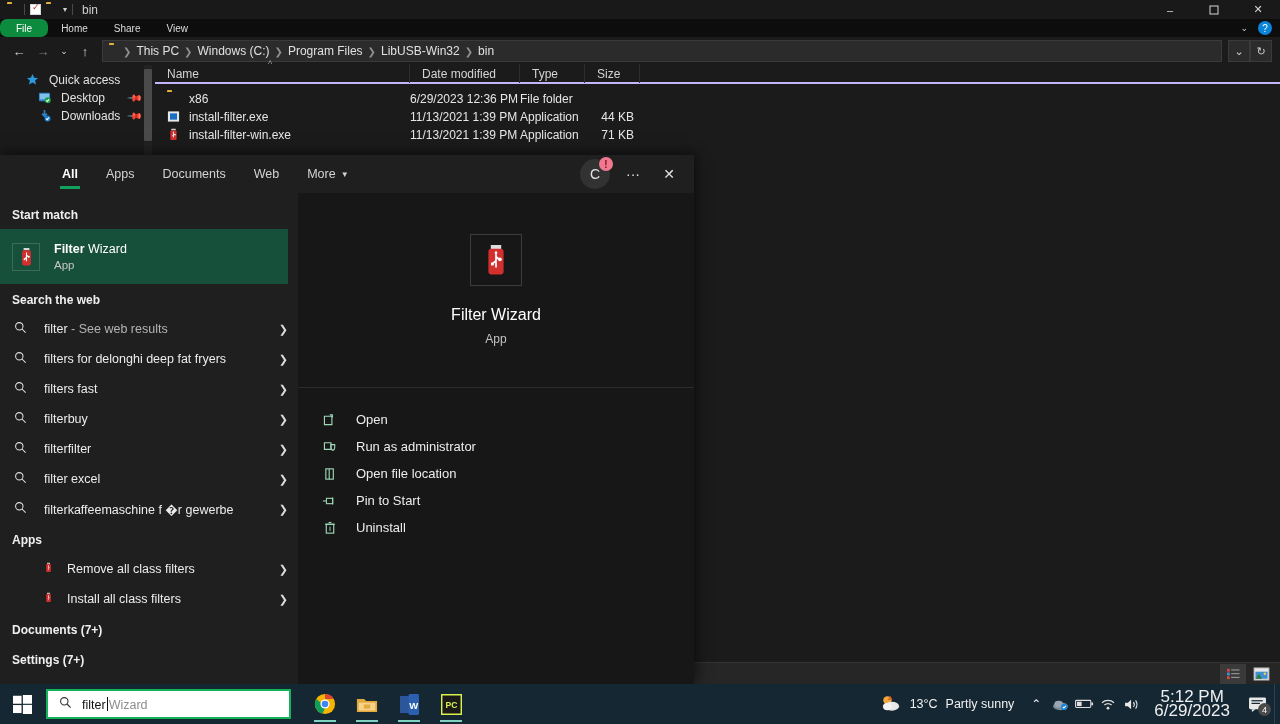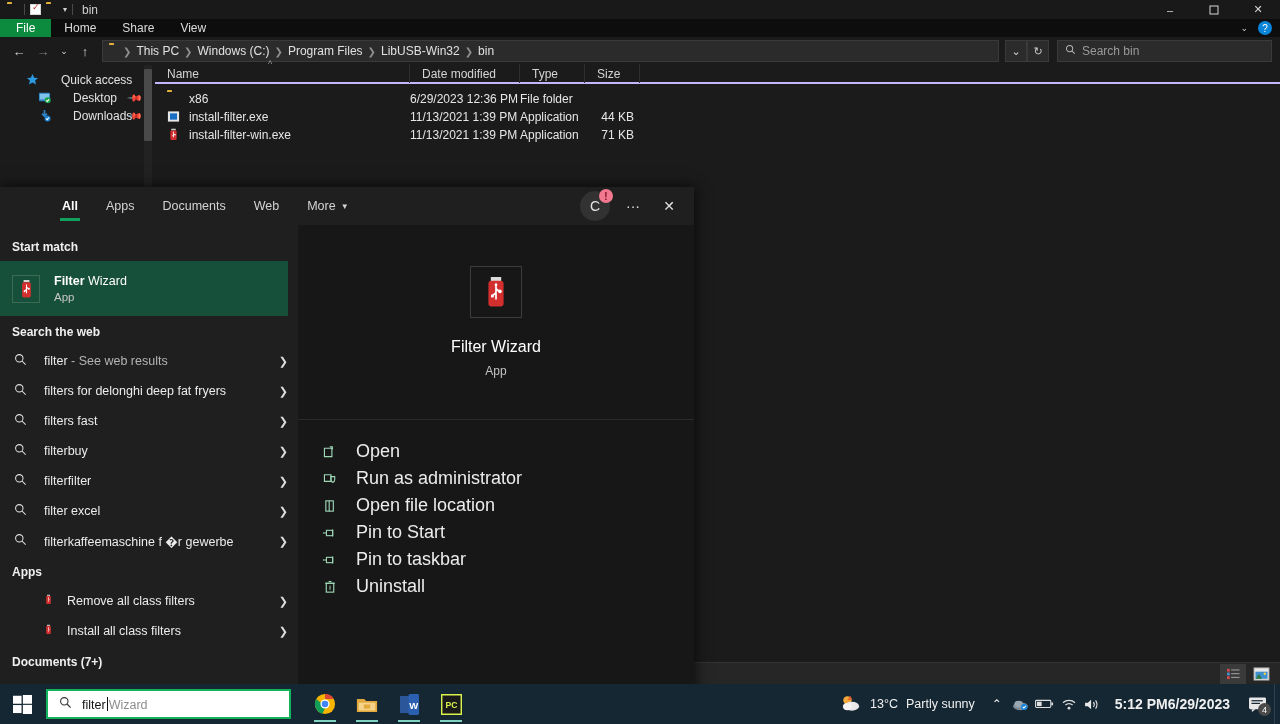--- a/index.html
+++ b/index.html
@@ -26,21 +26,21 @@
   .qat-sep { width:1px; height:11px; background:#4a4a4a; }
   .qat-prop { width:11px; height:11px; border:1px solid #d6d6d6; background:#fff; position:relative; }
   .qat-prop:after{ content:"✓"; position:absolute; left:1px; top:-3px; font-size:9px; color:#c0392b; }
   .qat-caret { font-size:8px; color:#cfcfcf; }
   .title-text { margin-left:9px; color:#cfcfcf; font-size:12px; }
   .winbtns { position:absolute; right:0; top:0; display:flex; height:19px; }
   .winbtn { width:44px; height:19px; display:flex; align-items:center; justify-content:center; color:#d8d8d8; font-size:11px; }
 
   
   .ribbon { height:18px; background:#0d0d0d; display:flex; align-items:stretch; }
-  .rtab { display:flex; align-items:center; padding:0 13px; font-size:12px; color:#dcdcdc; }
+  .rtab { display:flex; align-items:center; padding:0 13px; font-size:10px; color:#dcdcdc;border-radius:7px; }
   .rtab.file { background:#0c8a3e; color:#fff; padding:0 16px; }
   .help-row { position:absolute; right:8px; top:19px; height:18px; display:flex; align-items:center; gap:10px; }
   .help-caret { color:#cfcfcf; font-size:9px; }
   .help-q { width:14px; height:14px; border-radius:50%; background:#0a84d8; color:#fff; font-size:10px; display:flex; align-items:center; justify-content:center; }
 
   
   .addrbar { height:28px; background:#1b1b1b; display:flex; align-items:center; padding:0 8px; gap:2px; }
   .navbtn { width:22px; height:22px; display:flex; align-items:center; justify-content:center; color:#d8d8d8; font-size:13px; }
   .navbtn.dim { color:#7d7d7d; }
   .navbtn.small { width:16px; font-size:9px; }
@@ -48,21 +48,21 @@
   .crumb { color:#e0e0e0; font-size:12px; padding:0 3px; white-space:nowrap; }
   .crumb-sep { color:#8f8f8f; font-size:10px; }
   .addr-right { display:flex; align-items:center; gap:0; margin-left:4px; }
   .addr-btn { width:22px; height:22px; border:1px solid #3a3a3a; background:#2b2b2b; display:flex; align-items:center; justify-content:center; color:#d0d0d0; font-size:11px; }
   .searchbox { width:215px; height:22px; margin-left:6px; border:1px solid #3a3a3a; background:#2b2b2b; display:flex; align-items:center; gap:6px; padding:0 7px; }
   .searchbox .ph { color:#9a9a9a; font-size:12px; }
 
   
   .ebody { display:flex; height:587px; }
   .navpane { width:155px; background:#1b1b1b; position:relative; overflow:hidden; padding-top:6px; }
-  .nav-item { display:flex; align-items:center; height:18px; gap:21px; padding-left:26px; font-size:12px; color:#e2e2e2; position:relative; }
+  .nav-item { display:flex; align-items:center; height:18px; gap:9px; padding-left:26px; font-size:12px; color:#e2e2e2; position:relative; }
   .nav-item.ind { padding-left:38px; }
   .pin { position:absolute; right:14px; color:#9e9e9e; font-size:10px; transform:rotate(45deg); }
   .navscroll { position:absolute; right:3px; top:4px; width:8px; height:72px; background:#4a4a4a; border-radius:1px; }
   .navscroll-tr { position:absolute; right:3px; top:0; width:8px; height:100%; background:#222; }
   .ic { width:14px; height:14px; flex:0 0 14px; position:relative; }
 
   
   .filepane { flex:1; background:#1b1b1b; position:relative; }
   .colhdr { display:flex; height:19px; border-bottom:2px solid #c4b5fd; align-items:center; }
   .col { font-size:12px; color:#d4d4d4; padding-left:12px; height:19px; display:flex; align-items:center; border-right:1px solid #2e2e2e; position:relative; }
@@ -78,21 +78,21 @@
   .fsize { width:55px; text-align:right; padding-right:6px; }
 
   
   .statusbar { position:absolute; left:0; bottom:0; width:1280px; height:22px; background:#262626; border-top:1px solid #333; display:flex; align-items:center; }
   .status-text { padding-left:10px; font-size:11.5px; color:#d0d0d0; }
   .viewbtns { position:absolute; right:6px; display:flex; gap:2px; }
   .viewbtn { width:26px; height:20px; display:flex; align-items:center; justify-content:center; }
   .viewbtn.active { background:#3a3a3a; }
 
   
-  .searchpanel { position:absolute; left:0; top:155px; width:694px; height:529px; background:#737373; box-shadow:0 0 14px rgba(0,0,0,.75); display:flex; flex-direction:column;margin-top:32px; }
+  .searchpanel { position:absolute; left:0; top:155px; width:694px; height:529px; background:#737373; box-shadow:0 0 14px rgba(0,0,0,.75); display:flex; flex-direction:column; }
   .sp-tabs { height:38px; display:flex; align-items:center; padding-left:48px; position:relative; background:#1f1f1f; }
   .sp-tab { font-size:12.5px; color:#d3d3d3; padding:0 14px; height:38px; display:flex; align-items:center; position:relative; }
   .sp-tab.active { color:#fff; font-weight:bold; }
   .sp-tab.active:after { content:""; position:absolute; left:12px; right:12px; bottom:4px; height:3px; background:#13a05c; }
   .sp-tab .dn { font-size:8px; margin-left:5px; }
   .sp-right { position:absolute; right:12px; top:0; height:38px; display:flex; align-items:center; gap:10px; }
   .avatar { width:30px; height:30px; border-radius:50%; background:#323232; color:#e2e2e2; font-size:14px; display:flex; align-items:center; justify-content:center; position:relative; }
   .avbadge { position:absolute; right:-3px; top:-2px; width:14px; height:14px; border-radius:50%; background:#f2788f; color:#7a1020; font-size:10px; font-weight:bold; display:flex; align-items:center; justify-content:center; }
   .sp-ico { width:26px; height:26px; display:flex; align-items:center; justify-content:center; color:#e0e0e0; font-size:14px; }
 
@@ -116,38 +116,38 @@
   .sug.app { padding-left:44px; }
   .sug.app .chev { margin-left:auto; }
   .sec-line { font-size:12px; font-weight:bold; color:#efefef; padding:9px 0 7px 12px; }
 
   
   .pv-card { height:195px; display:flex; flex-direction:column; align-items:center; justify-content:center; border-bottom:1px solid #2b2b2b; margin:0 0 0 0; }
   .pv-iconbox { width:52px; height:52px; border:1px solid #3c3c3c; display:flex; align-items:center; justify-content:center; }
   .pv-title { margin-top:20px; font-size:16px; color:#fff; }
   .pv-sub { margin-top:8px; font-size:12px; color:#c2c2c2; }
   .pv-actions { padding-top:18px; }
-  .act { height:27px; display:flex; align-items:center; gap:18px; padding-left:24px; font-size:18px; color:#ececec; }
+  .act { height:27px; display:flex; align-items:center; gap:18px; padding-left:24px; font-size:13px; color:#ececec; }
   .act .aic { width:16px; flex:0 0 16px; display:flex; align-items:center; justify-content:center; }
 
   
   .taskbar { position:absolute; left:0; bottom:0; width:1280px; height:40px; background:#152733; display:flex; align-items:center; }
   .startbtn { width:44px; height:40px; display:flex; align-items:center; justify-content:center; }
   .tb-search { width:245px; height:30px; background:#fff; border:2px solid #13b35c; display:flex; align-items:center; gap:10px; padding-left:11px; margin-left:2px; }
   .tb-search .mg { color:#333; font-size:13px; }
   .tb-typed { color:#111; font-size:12.5px; }
   .tb-caret { display:inline-block; width:1px; height:14px; background:#111; margin:0 1px; vertical-align:-2px; }
   .tb-ghost { color:#8d8d8d; font-size:12.5px; }
   .tb-apps { display:flex; align-items:center; gap:2px; margin-left:14px; }
   .tb-app { width:40px; height:40px; display:flex; align-items:center; justify-content:center; position:relative; }
   .tb-app:after { content:""; position:absolute; bottom:2px; left:9px; right:9px; height:2px; background:#7fd3c0; }
   .tray { position:absolute; right:0; height:40px; display:flex; align-items:center; gap:0; }
   .weather { display:flex; align-items:center; gap:8px; padding:0 10px; color:#f0f0f0; font-size:12.5px; }
   .tray-ico { width:24px; height:40px; display:flex; align-items:center; justify-content:center; color:#e8e8e8; font-size:12px; }
-  .clock { display:flex; align-items:center; justify-content:center; padding:0 10px; font-size:14px; color:#f0f0f0; line-height:14px;font-weight:bold; }
+  .clock { display:flex; flex-direction:column; align-items:center; justify-content:center; padding:0 10px; font-size:17px; color:#f0f0f0; line-height:14px; }
   .actioncenter { width:34px; height:40px; display:flex; align-items:center; justify-content:center; position:relative; }
   .ac-badge { position:absolute; right:3px; bottom:8px; width:13px; height:13px; border-radius:50%; background:#4a4a4a; color:#fff; font-size:9px; display:flex; align-items:center; justify-content:center; }
   .showdesk { width:6px; height:40px; border-left:1px solid #2c4152; }
 </style>
 </head>
 <body>
 
 <div id="root">
 
   <div class="explorer">
@@ -199,29 +199,20 @@
         <span class="crumb">Program Files</span>
         <span class="crumb-sep">❯</span>
         <span class="crumb">LibUSB-Win32</span>
         <span class="crumb-sep">❯</span>
         <span class="crumb">bin</span>
       </div>
       <div class="addr-right">
         <div class="addr-btn">⌄</div>
         <div class="addr-btn">↻</div>
       </div>
-      <div class="searchbox">
-        <span>
-          <svg width="11" height="11" viewBox="0 0 12 12">
-              <circle cx="5" cy="5" r="3.4" fill="none" stroke="#b5b5b5" stroke-width="1.1"></circle>
-              <line x1="7.4" y1="7.4" x2="10.6" y2="10.6" stroke="#b5b5b5" stroke-width="1.1"></line>
-            </svg>
-        </span>
-        <span class="ph">Search bin</span>
-      </div>
     </div>
 
     <div class="ebody">
       <div class="navpane">
         <div class="navscroll-tr"></div>
         <div class="navscroll"></div>
 
         <div class="nav-item">
           <span class="ic">
             <svg width="13" height="13" viewBox="0 0 14 14">
@@ -527,30 +518,20 @@
               <svg width="16" height="14" viewBox="0 0 18 15">
                   <line x1="1" y1="7.5" x2="5" y2="7.5" stroke="#9fd9b8" stroke-width="1.2"></line>
                   <rect x="5" y="4.5" width="7" height="6" fill="none" stroke="#9fd9b8" stroke-width="1.2"></rect>
                   <line x1="12" y1="3.5" x2="12" y2="11.5" stroke="#9fd9b8" stroke-width="1.2"></line>
                 </svg>
             </span>
             <span>Pin to Start</span>
           </div>
           <div class="act">
             <span class="aic">
-              <svg width="16" height="14" viewBox="0 0 18 15">
-                  <line x1="1" y1="7.5" x2="5" y2="7.5" stroke="#9fd9b8" stroke-width="1.2"></line>
-                  <rect x="5" y="4.5" width="7" height="6" fill="none" stroke="#9fd9b8" stroke-width="1.2"></rect>
-                  <line x1="12" y1="3.5" x2="12" y2="11.5" stroke="#9fd9b8" stroke-width="1.2"></line>
-                </svg>
-            </span>
-            <span>Pin to taskbar</span>
-          </div>
-          <div class="act">
-            <span class="aic">
               <svg width="14" height="14" viewBox="0 0 15 15">
                   <rect x="3.5" y="3.5" width="8" height="9.5" fill="none" stroke="#9fd9b8" stroke-width="1.2"></rect>
                   <line x1="2.3" y1="3.5" x2="12.7" y2="3.5" stroke="#9fd9b8" stroke-width="1.2"></line>
                   <line x1="6" y1="1.6" x2="9" y2="1.6" stroke="#9fd9b8" stroke-width="1.2"></line>
                   <line x1="7.5" y1="6" x2="7.5" y2="10.6" stroke="#9fd9b8" stroke-width="1"></line>
                 </svg>
             </span>
             <span>Uninstall</span>
           </div>
         </div>

